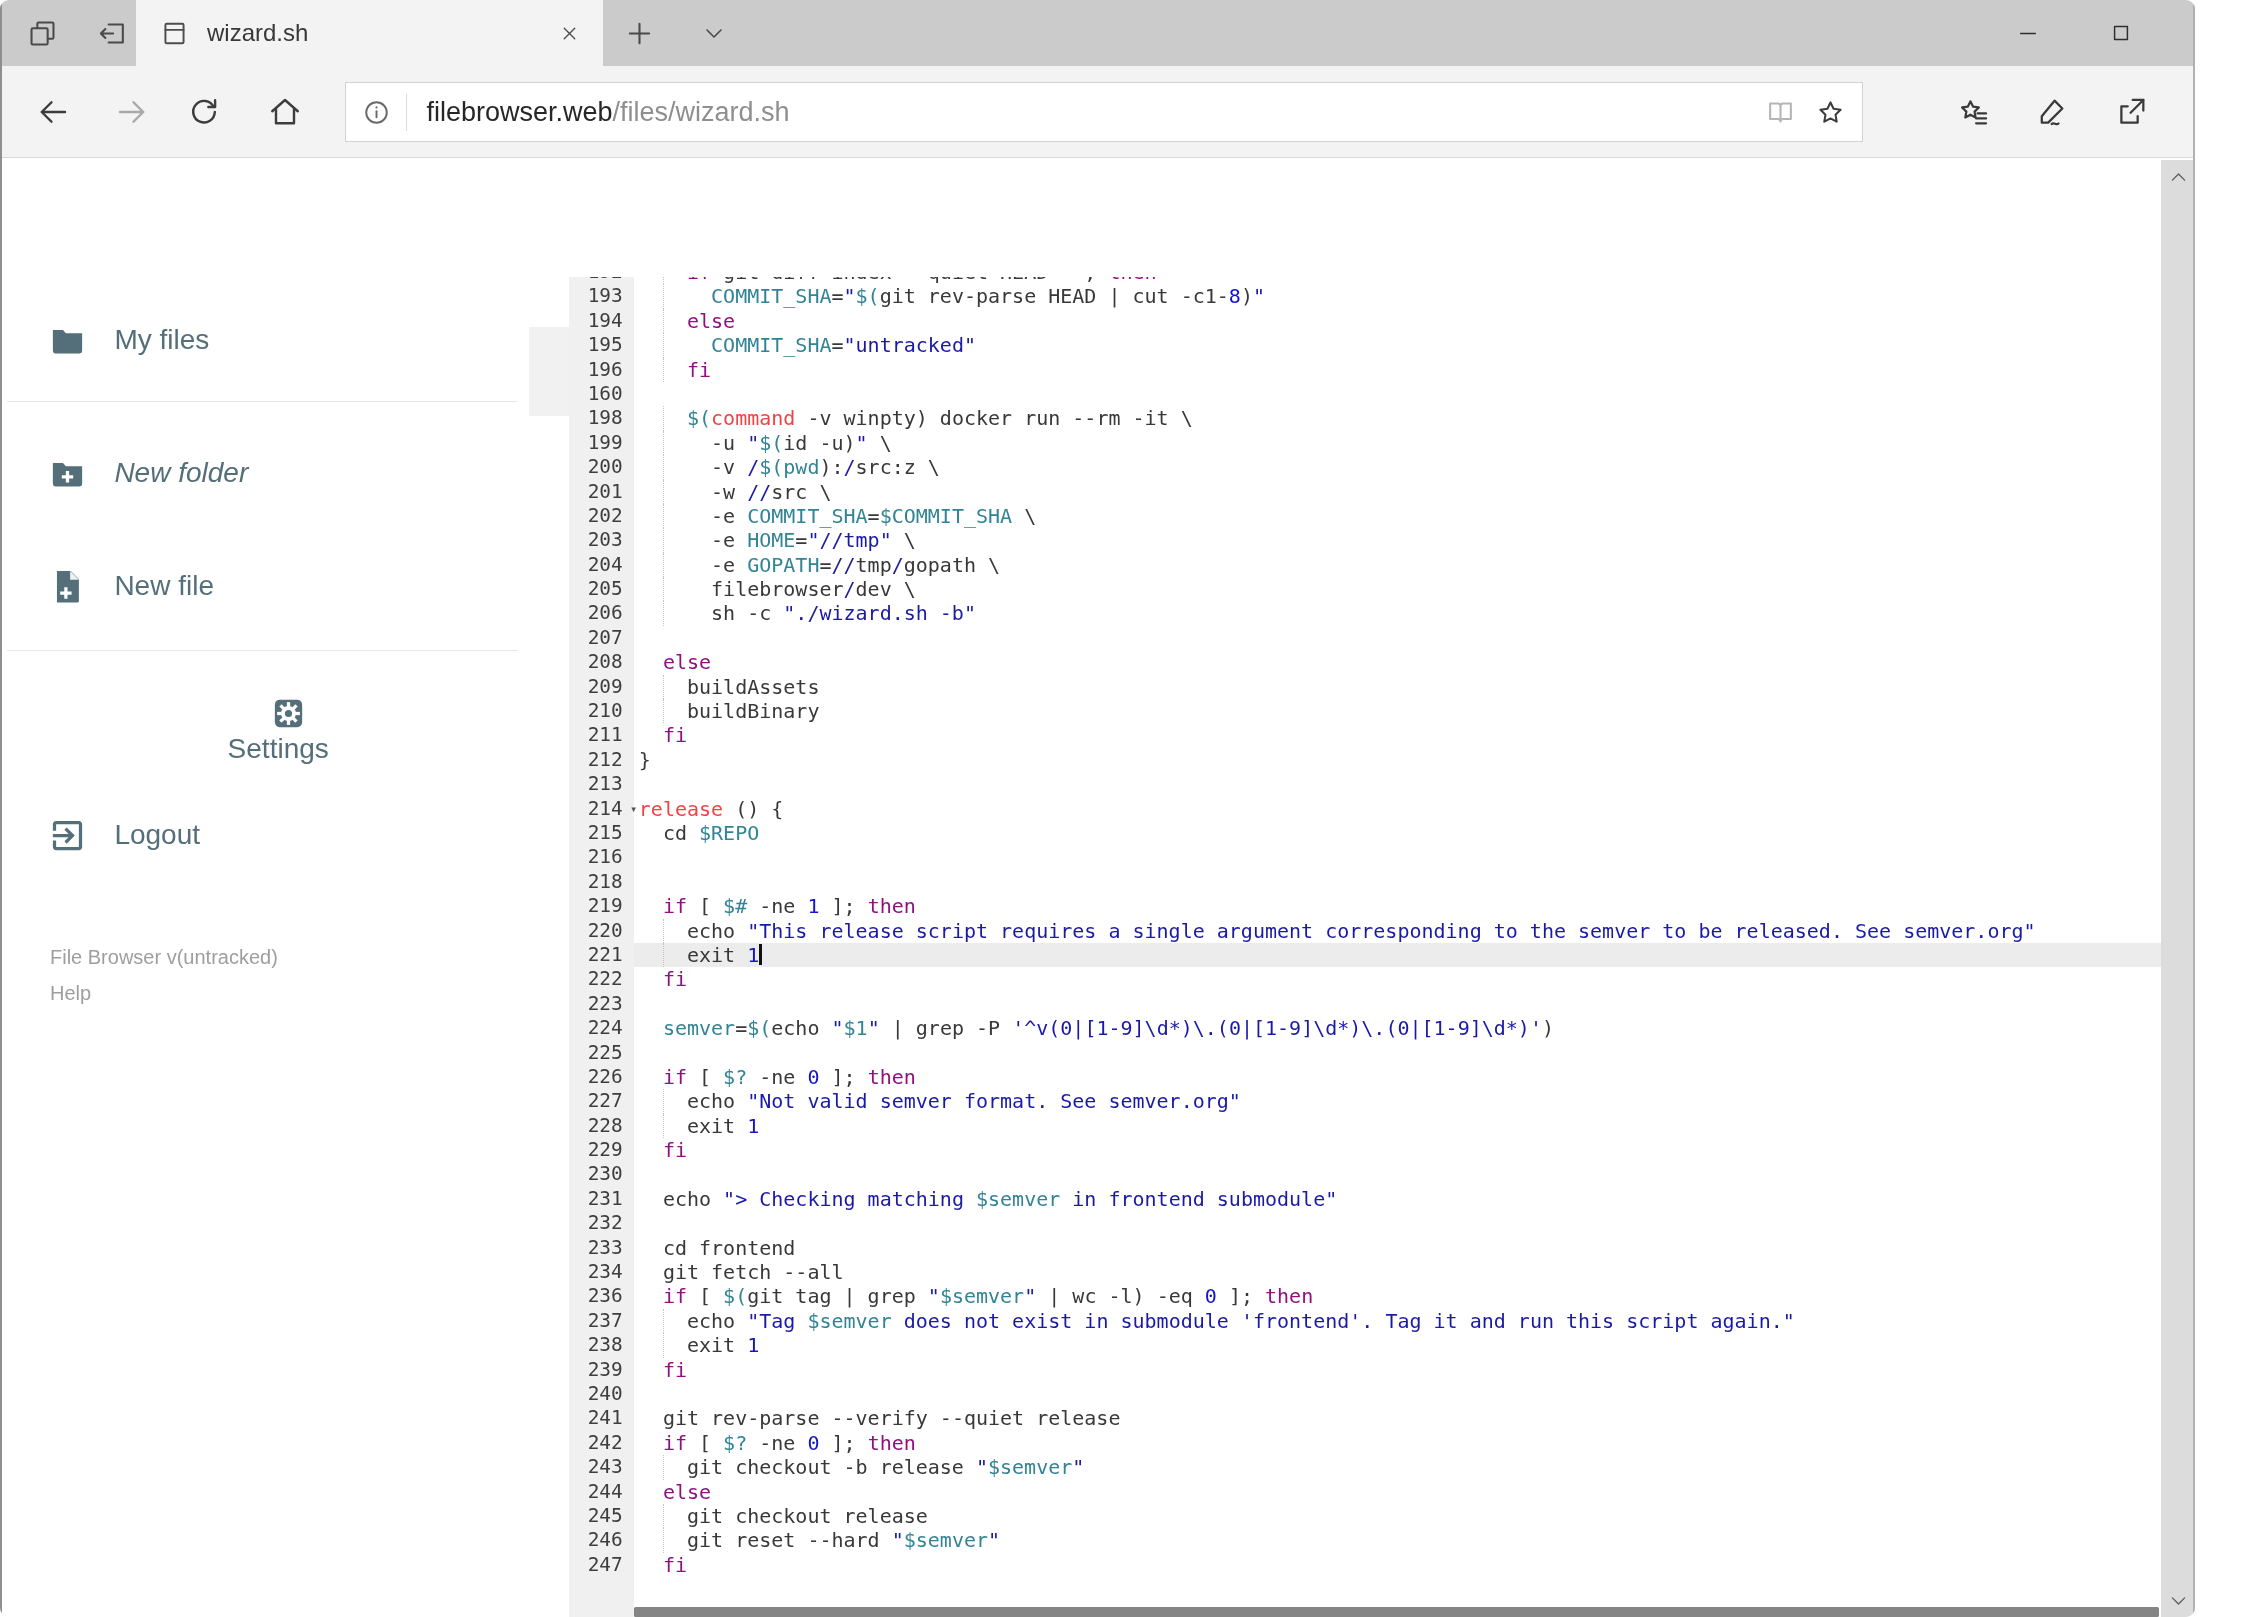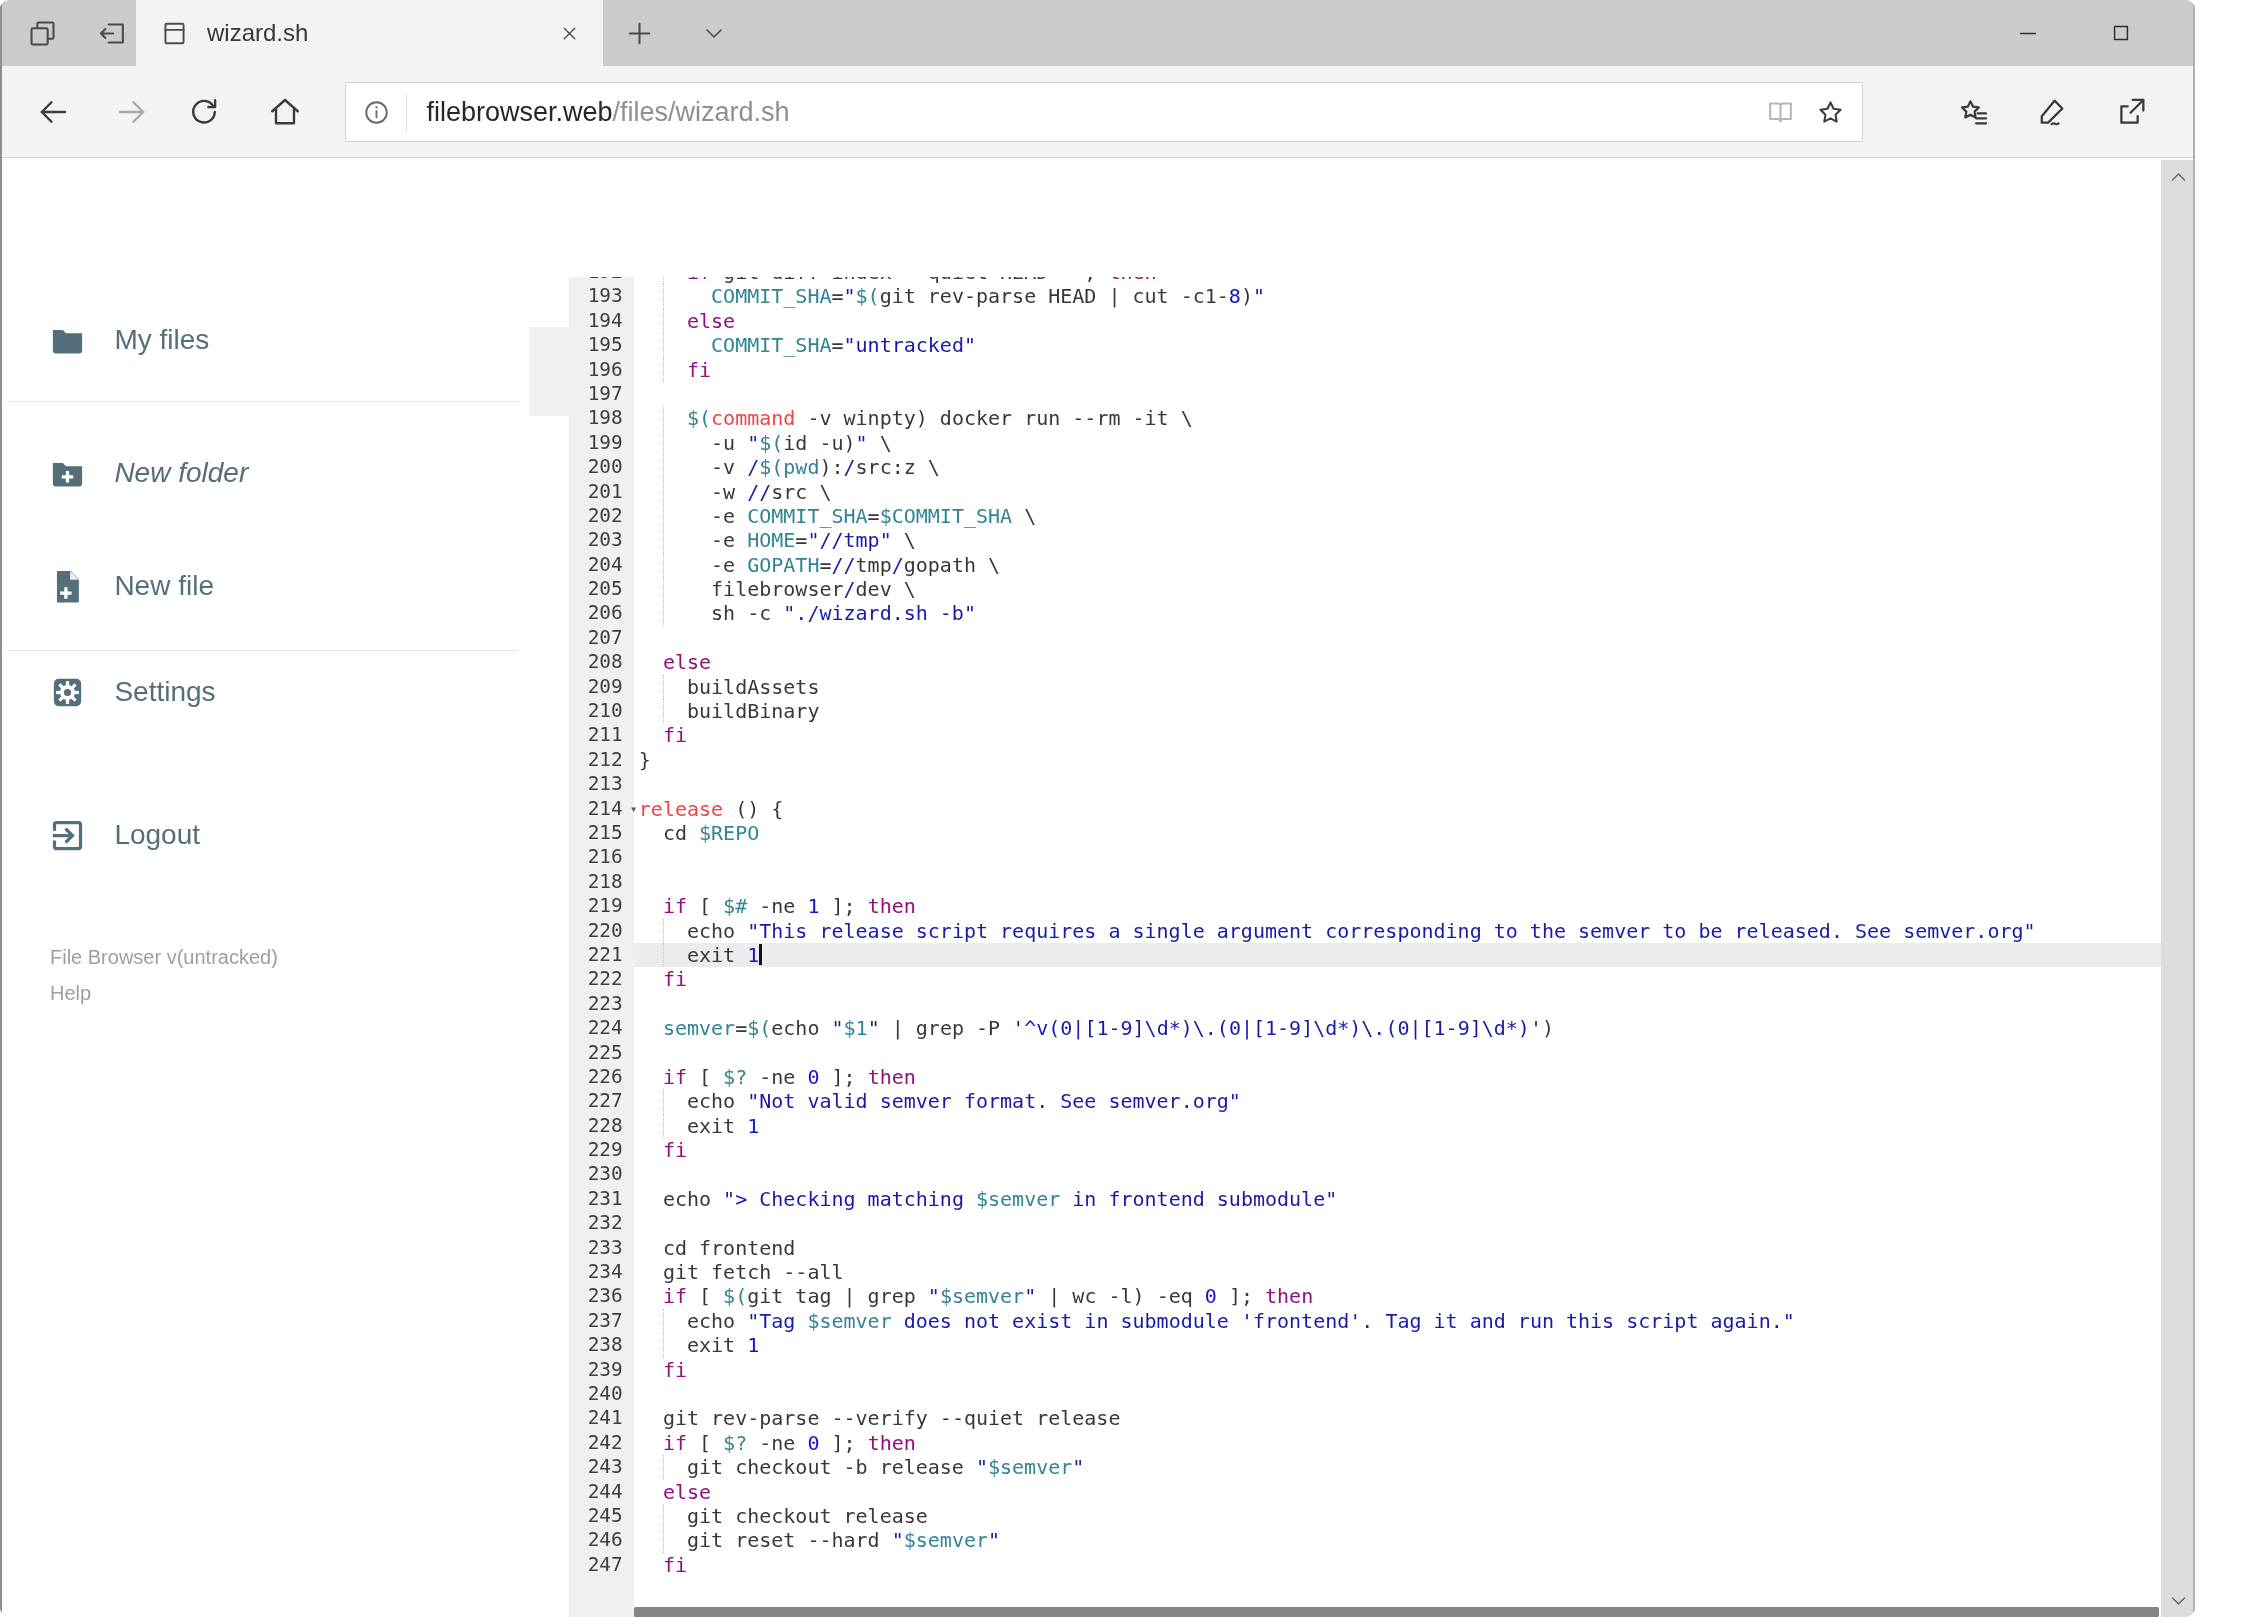--- a/index.html
+++ b/index.html
@@ -314,21 +314,21 @@
         <div class="srow" style="top: 289px;">
           <span class="sicon">
             <svg viewBox="0 0 24 24" class="fill">
               <path d="M5.5 2.5h8.5L19 7.5V21a.8.8 0 0 1-.8.8H5.5z"></path>
               <path fill="#fff" opacity=".9" d="M13.6 2.5v5.4H19z"></path>
               <path fill="#fff" d="M10 12.5h2V15h2.5v2H12v2.5h-2V17H7.5v-2H10z"></path>
             </svg>
           </span>
           <span class="slabel">New file</span>
         </div>
-        <div class="srow" style="top: 395px;">
+        <div class="srow" style="top: 417px; flex-direction: column;">
           <span class="sicon">
             <svg viewBox="0 0 24 24">
               <rect x="3.6" y="3.6" width="16.8" height="16.8" rx="3" fill="currentColor"></rect>
               <g fill="#fff">
                 <circle cx="12" cy="12" r="4.6"></circle>
                 <rect x="11" y="5" width="2" height="3.2"></rect>
                 <rect x="11" y="15.8" width="2" height="3.2"></rect>
                 <rect x="5" y="11" width="3.2" height="2"></rect>
                 <rect x="15.8" y="11" width="3.2" height="2"></rect>
                 <g transform="rotate(45 12 12)">
@@ -377,21 +377,21 @@
         </div>
         <div class="crow">
           <span class="gcell">195</span>
           <span class="ccell"><i class="guide"></i><span>      </span><span class="t-v">COMMIT_SHA</span><span class="t-d">=</span><span class="t-s">"untracked"</span></span>
         </div>
         <div class="crow">
           <span class="gcell">196</span>
           <span class="ccell"><i class="guide"></i><span>    </span><span class="t-k">fi</span></span>
         </div>
         <div class="crow">
-          <span class="gcell">197</span>
+          <span class="gcell">160</span>
           <span class="ccell"><span></span></span>
         </div>
         <div class="crow">
           <span class="gcell">198</span>
           <span class="ccell"><i class="guide"></i><span>    </span><span class="t-v">$(</span><span class="t-f">command</span><span class="t-d"> -v winpty) docker run --rm -it \</span></span>
         </div>
         <div class="crow">
           <span class="gcell">199</span>
           <span class="ccell"><i class="guide"></i><span>      </span><span class="t-d">-u </span><span class="t-s">"</span><span class="t-v">$(</span><span class="t-d">id -u)</span><span class="t-s">"</span><span class="t-d"> \</span></span>
         </div>

